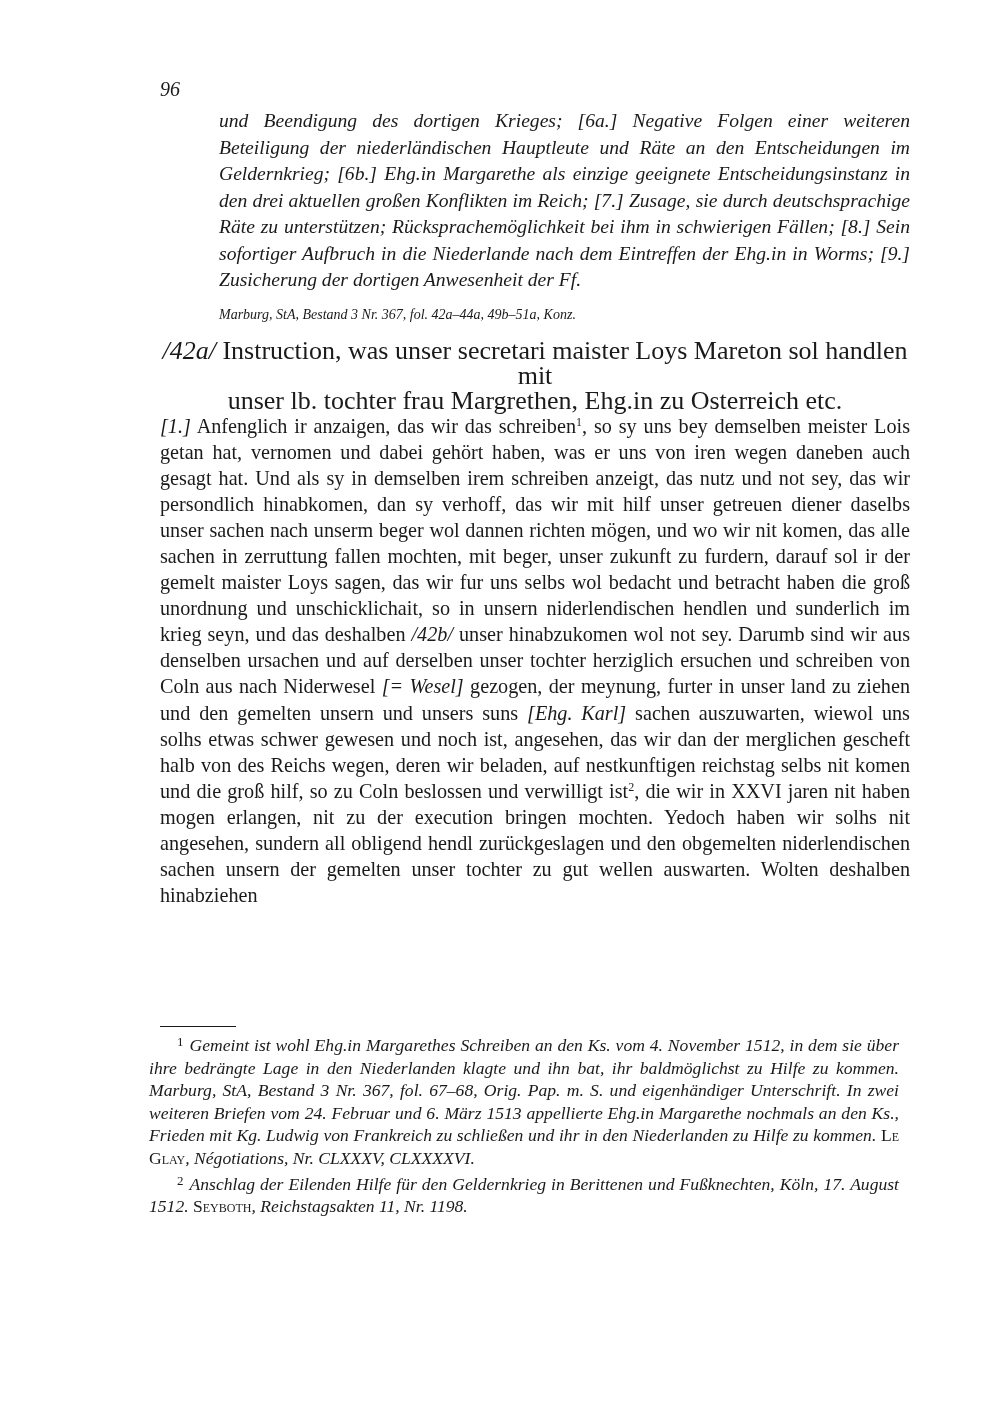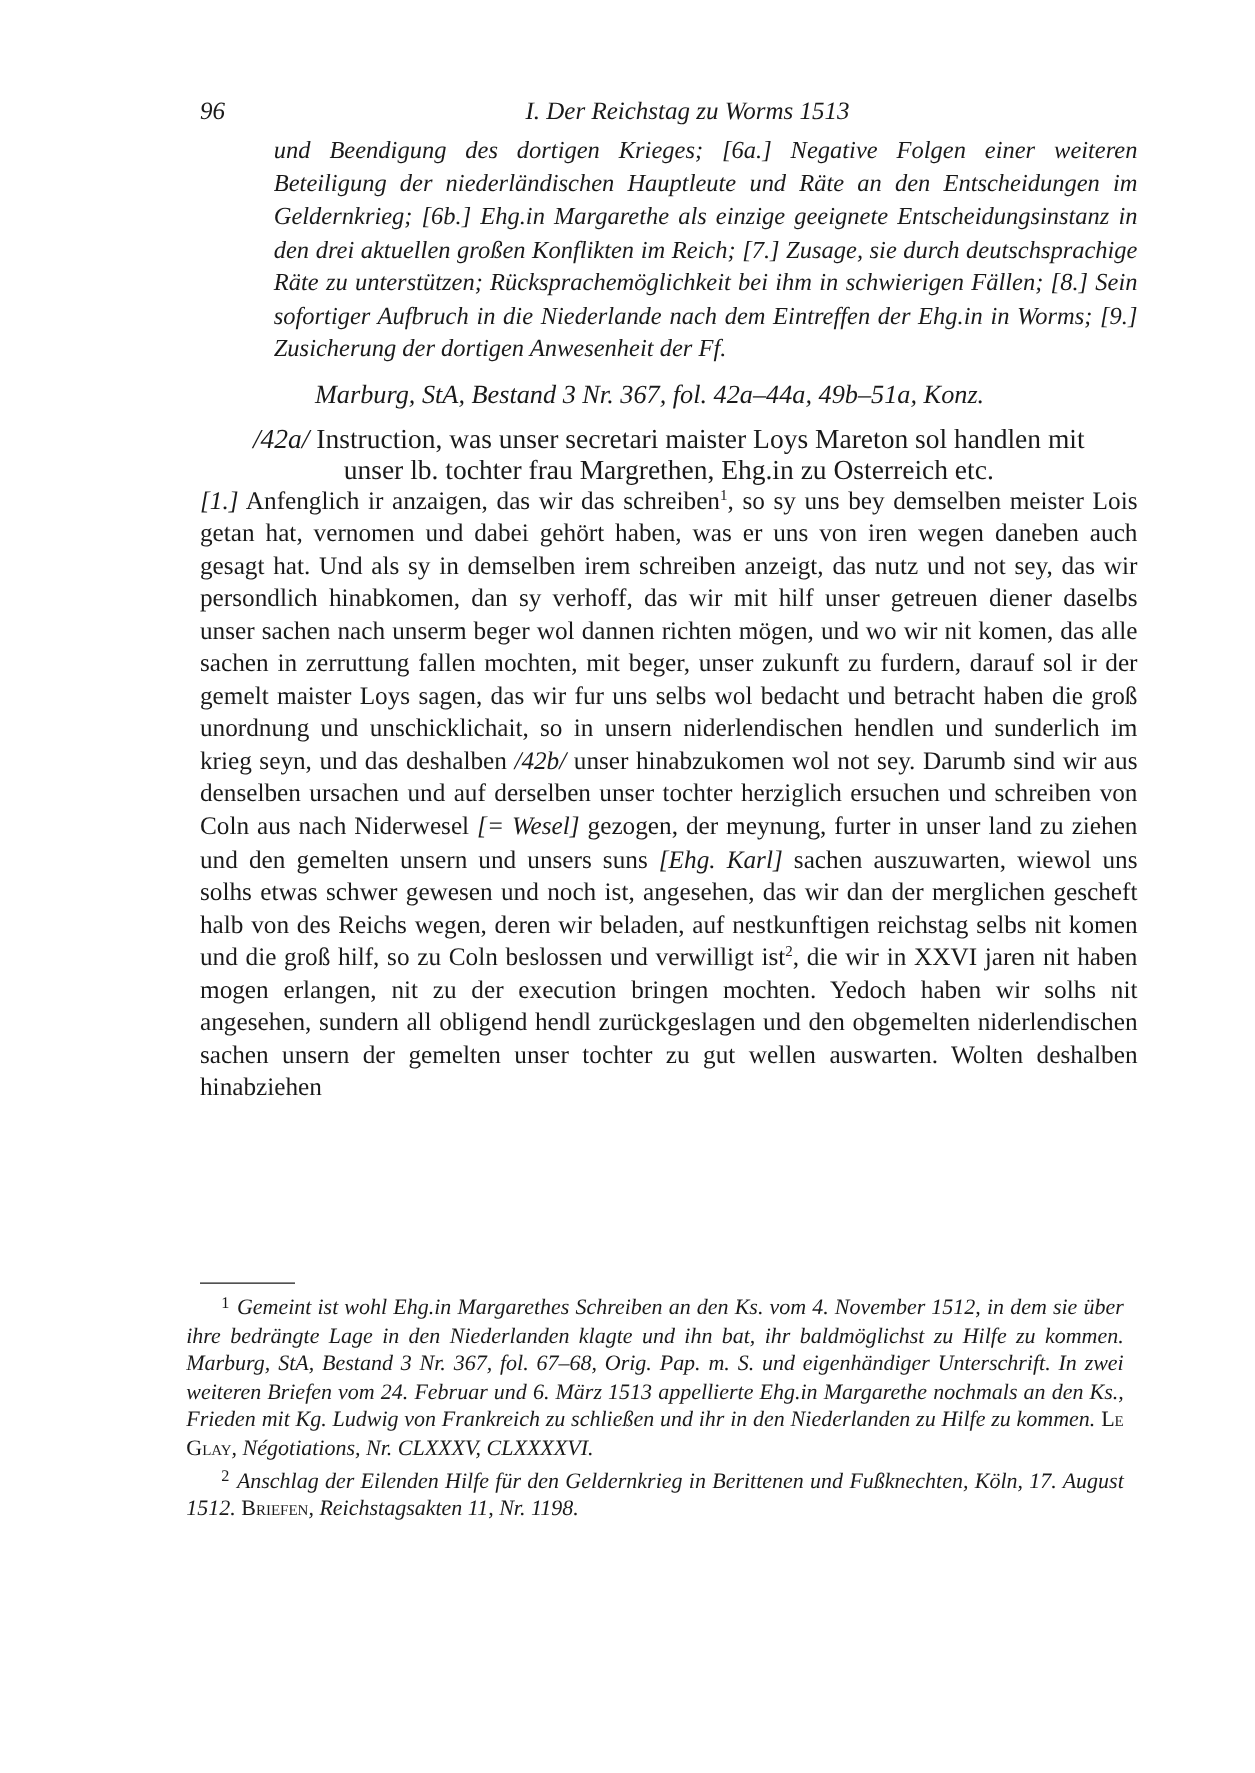--- a/index.html
+++ b/index.html
@@ -42,30 +42,30 @@
   }
   .regest {
     margin-left: 59px;
     font-style: italic;
     font-size: 19.6px;
     line-height: 26.5px;
     text-align: justify;
     hyphens: manual;
   }
   .source {
-    margin-left: 92px;
+    margin-left: 59px;
     margin-top: 8px;
     font-style: italic;
-    font-size: 21px;
+    font-size: 14px;
     line-height: 26px;
   }
   .doc-title {
     margin-top: 10px;
     text-align: center;
-    font-size: 22px;
+    font-size: 26px;
     line-height: 25px;
   }
   .body-text {
     font-size: 20.2px;
     line-height: 26.1px;
     text-align: justify;
   }
   .body-text i { font-style: italic; }
   sup { font-size: 12px; line-height: 0; vertical-align: 7px; }
   .footnote-rule {
@@ -94,21 +94,20 @@
     margin-right: 6px;
   }
   .smallcaps { font-style: normal; font-variant: small-caps; }
 </style>
 </head>
 <body>
 
 <div class="page">
   <div class="running-head">
     <span class="page-number">96</span>
-    <span class="running-title">I. Der Reichstag zu Worms 1513</span>
   </div>
 
   <div class="regest">und Beendigung des dortigen Krieges; [6a.] Negative Folgen einer weiteren Beteiligung der niederländischen Hauptleute und Räte an den Entscheidungen im Geldernkrieg; [6b.] Ehg.in Margarethe als einzige geeignete Entscheidungsinstanz in den drei aktuellen großen Konflikten im Reich; [7.] Zusage, sie durch deutschsprachige Räte zu unterstützen; Rücksprachemöglichkeit bei ihm in schwierigen Fällen; [8.] Sein sofortiger Aufbruch in die Niederlande nach dem Eintreffen der Ehg.in in Worms; [9.] Zusicherung der dortigen Anwesenheit der Ff.</div>
 
   <div class="source">Marburg, StA, Bestand 3 Nr. 367, fol. 42a–44a, 49b–51a, Konz.</div>
 
   <div class="doc-title">
     <i>/42a/</i>
     <span>Instruction, was unser secretari maister Loys Mareton sol handlen mit</span><br>
     <span>unser lb. tochter frau Margrethen, Ehg.in zu Osterreich etc.</span>
@@ -120,15 +119,15 @@
   </div>
 </div>
 
 <div class="footnote-rule"></div>
 
 <div class="footnotes">
   <div class="footnote">
     <span class="fn-num">1</span><span>Gemeint ist wohl Ehg.in Margarethes Schreiben an den Ks. vom 4. November 1512, in dem sie über ihre bedrängte Lage in den Niederlanden klagte und ihn bat, ihr baldmöglichst zu Hilfe zu kommen. Marburg, StA, Bestand 3 Nr. 367, fol. 67–68, Orig. Pap. m. S. und eigenhändiger Unterschrift. In zwei weiteren Briefen vom 24. Februar und 6. März 1513 appellierte Ehg.in Margarethe nochmals an den Ks., Frieden mit Kg. Ludwig von Frankreich zu schließen und ihr in den Niederlanden zu Hilfe zu kommen. </span><span class="smallcaps">Le Glay</span><span>, Négotiations, Nr. CLXXXV, CLXXXXVI.</span>
   </div>
   <div class="footnote">
-    <span class="fn-num">2</span><span>Anschlag der Eilenden Hilfe für den Geldernkrieg in Berittenen und Fußknechten, Köln, 17. August 1512. </span><span class="smallcaps">Briefen</span><span>, Reichstagsakten 11, Nr. 1198.</span>
+    <span class="fn-num">2</span><span>Anschlag der Eilenden Hilfe für den Geldernkrieg in Berittenen und Fußknechten, Köln, 17. August 1512. </span><span class="smallcaps">Seyboth</span><span>, Reichstagsakten 11, Nr. 1198.</span>
   </div>
 </div>
 
 </body></html>

